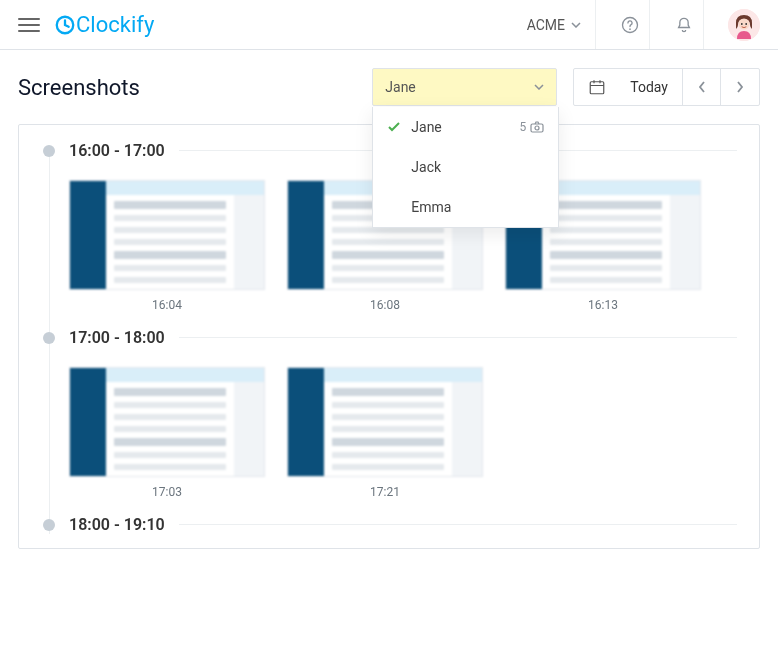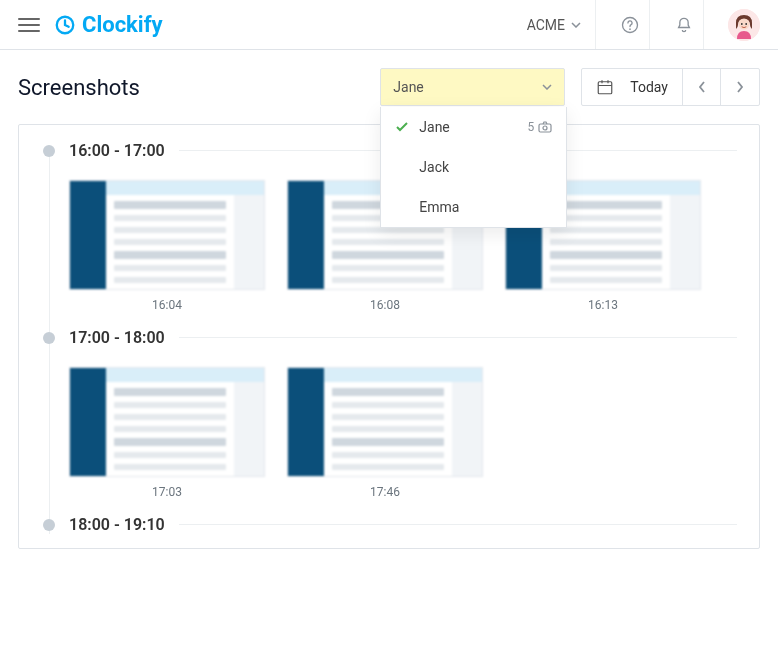--- a/index.html
+++ b/index.html
@@ -25,39 +25,39 @@
   header{
     display:flex;
     align-items:center;
     height:50px;
     padding:0 18px;
     border-bottom:1px solid var(--border);
     gap:14px;
   }
   .hamburger{width:22px;height:22px;display:flex;flex-direction:column;justify-content:center;gap:4px;cursor:pointer;}
   .hamburger span{height:2px;background:#666;display:block;border-radius:1px;}
-  .logo{display:flex;align-items:center;gap:6px;color:var(--brand);font-weight:700;font-size:22px;}
+  .logo{display:flex;align-items:center;color:var(--brand);font-weight:400;font-size:22px;}
   .logo svg{display:block;}
   .spacer{flex:1;}
   .workspace{display:flex;align-items:center;gap:6px;color:#555;cursor:pointer;padding:0 14px;height:100%;border-right:1px solid var(--border-light);justify-content:center;}
   .icon-btn{width:40px;height:100%;display:flex;align-items:center;justify-content:center;color:#8a9199;cursor:pointer;border-right:1px solid var(--border-light);}
   .icon-btn:last-of-type{border-right:none;}
   .avatar{width:32px;height:32px;border-radius:50%;background:#fce7e7;display:flex;align-items:center;justify-content:center;margin-left:10px;overflow:hidden;}
   .avatar svg{display:block;}
   
   main{padding:18px 18px 18px 18px;}
   .page-head{display:flex;align-items:center;gap:16px;margin-bottom:18px;}
   .page-title{font-size:22px;color:#0f172a;font-weight:400;flex:1;}
   .select{
     width:185px;height:38px;border:1px solid var(--border);border-radius:2px;
     display:flex;align-items:center;justify-content:space-between;padding:0 12px;cursor:pointer;background:#fef9c3;
     position:relative;color:#555;
   }
   .date-group{display:flex;height:38px;border:1px solid var(--border);border-radius:2px;overflow:hidden;background:#fff;}
-  .date-group .today{display:flex;align-items:center;gap:16px;padding:0 14px;cursor:pointer;border-right:1px solid var(--border);color:#333;}
+  .date-group .today{display:flex;align-items:center;gap:24px;padding:0 14px;cursor:pointer;border-right:1px solid var(--border);color:#333;}
   .date-group .nav{width:38px;display:flex;align-items:center;justify-content:center;cursor:pointer;border-right:1px solid var(--border);color:#8a9199;}
   .date-group .nav:last-child{border-right:none;}
   
   .dropdown{
     position:absolute;top:38px;left:-1px;width:187px;
     background:#fff;border:1px solid var(--border);border-top:none;
     box-shadow:0 6px 18px rgba(0,0,0,.08);
     z-index:5;
   }
   .dropdown .opt{display:flex;align-items:center;height:40px;padding:0 14px;cursor:pointer;gap:10px;position:relative;}
@@ -318,21 +318,21 @@
                       <span></span>
                       <span></span>
                       <span class="th"></span>
                       <span></span>
                       <span></span>
                     </div>
                     <div class="right"></div>
                   </div>
                 </div>
             </div>
-            <div class="time">17:46</div>
+            <div class="time">17:21</div>
           </div>
         </div>
       </div>
 
       <div class="tl-block" style="padding-bottom:6px;">
         <div class="tl-row">
           <div class="dot"></div>
           <div class="tl-title">18:00 - 19:10</div>
           <div class="tl-line"></div>
         </div>

